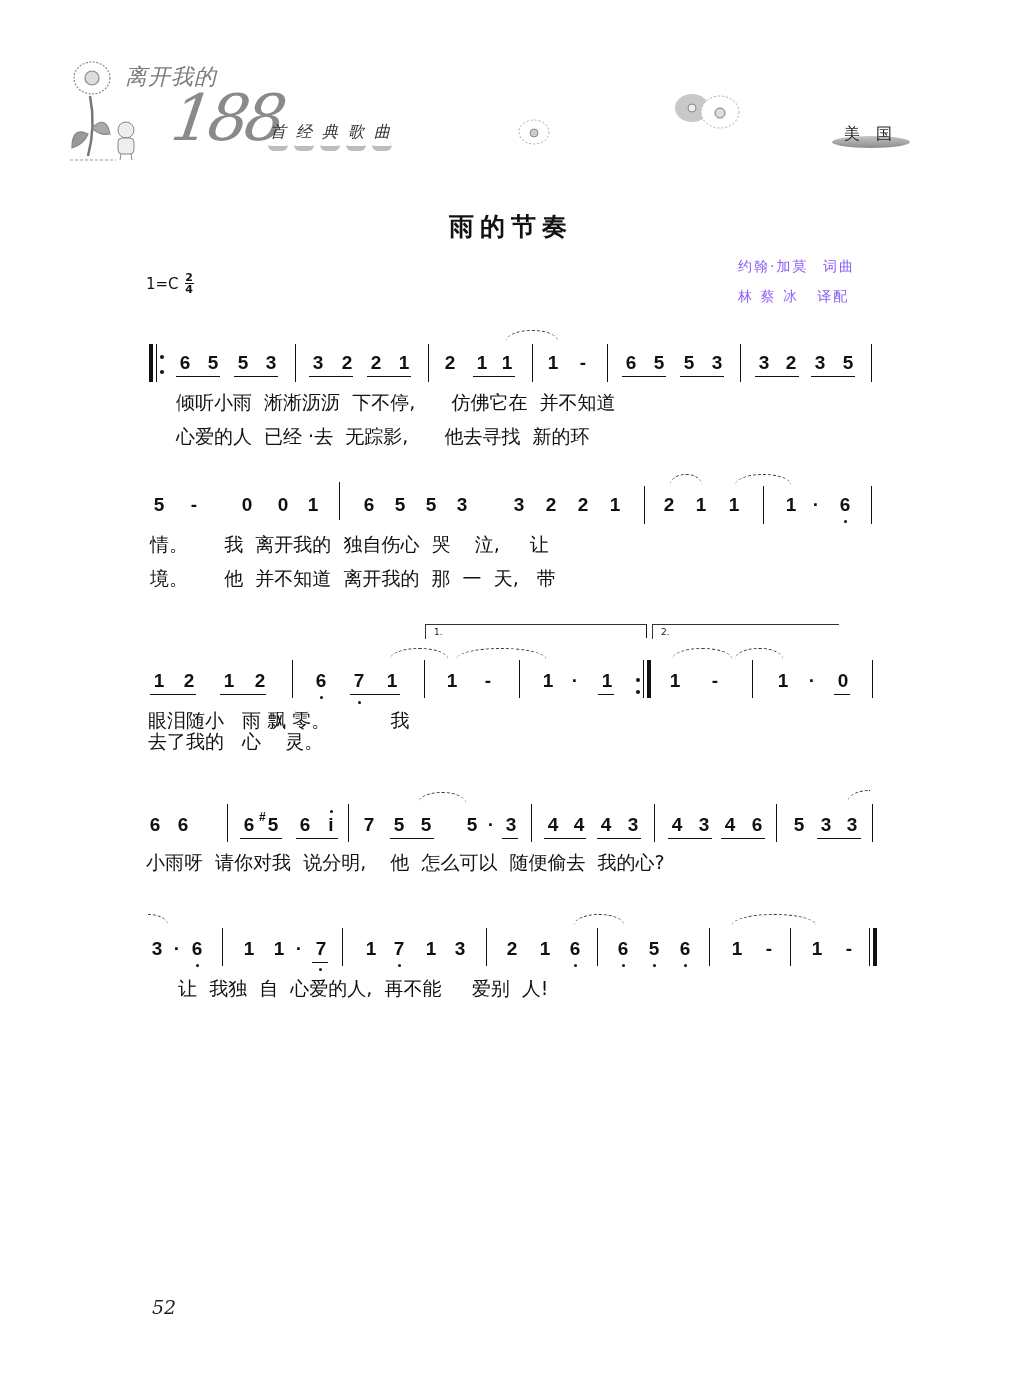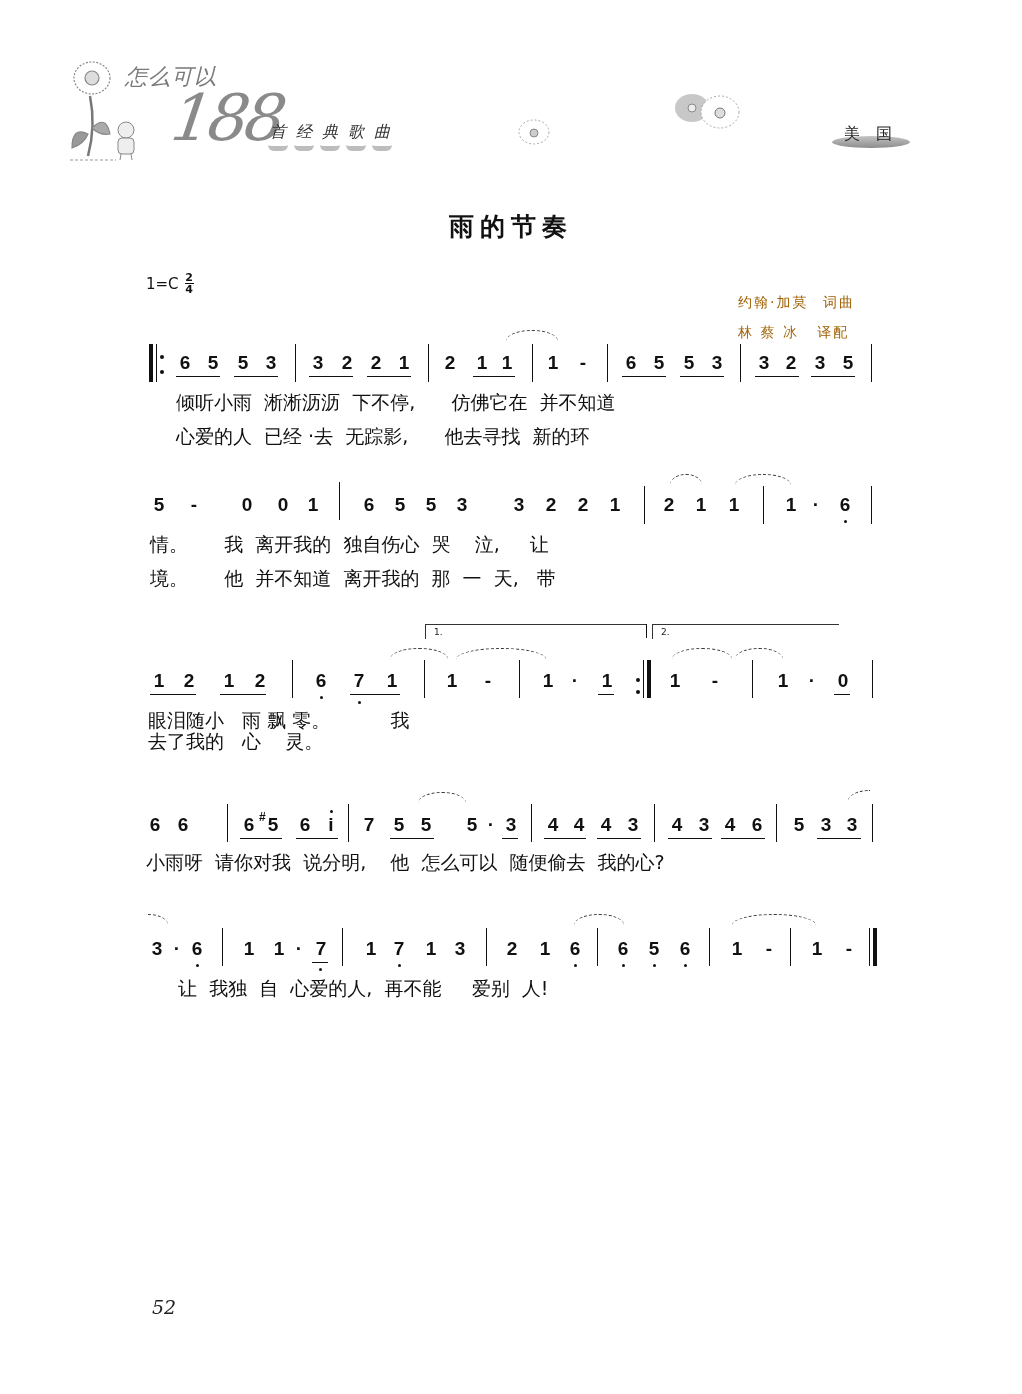--- a/index.html
+++ b/index.html
@@ -14,21 +14,21 @@
   .series-sub span{display:inline-block;font-family:"DejaVu Serif","Liberation Serif",serif;font-style:italic;font-size:16px;color:#333;padding:0 2px 3px 2px;border-bottom:5px solid #bdbdbd;border-radius:0 0 6px 6px;}
   .country{left:832px;top:124px;width:78px;height:22px;}
   .country .pill{position:absolute;left:0;top:12px;width:78px;height:12px;border-radius:50%;background:linear-gradient(#c4c4c4,#8c8c8c);}
   .country .txt{position:absolute;left:12px;top:0;font-size:16px;color:#222;letter-spacing:16px;}
 
   
   .song-title{left:0;width:1022px;top:210px;text-align:center;font-size:25px;font-weight:bold;letter-spacing:6px;color:#111;}
   .key{left:146px;top:272px;font-size:15px;color:#111;display:flex;align-items:center;gap:6px;}
   .frac{display:inline-flex;flex-direction:column;align-items:center;font-size:11px;font-weight:bold;line-height:11px;}
   .frac .bar{width:9px;border-top:1px solid #111;}
-  .credit{font-size:14px;color:#a16207;letter-spacing:2px;margin-top:36px;}
+  .credit{font-size:14px;color:#8b5cf6;letter-spacing:2px;}
 
   
   .row{position:absolute;left:0;width:1022px;}
   .notes{position:absolute;font-family:"Liberation Sans","DejaVu Sans",sans-serif;font-weight:bold;font-size:19px;color:#111;}
   .n{position:absolute;text-align:center;width:14px;}
   .ul{position:absolute;height:0;border-top:1.6px solid #111;}
   .bl{position:absolute;width:0;border-left:1.6px solid #111;height:38px;}
   .bl.thick{border-left:4px solid #111;}
   .dot{position:absolute;width:3px;height:3px;border-radius:50%;background:#111;}
   .lyr{position:absolute;font-size:19px;color:#111;white-space:pre;letter-spacing:0;}
@@ -51,21 +51,21 @@
     <path d="M22 78 Q6 70 6 92 Q18 88 22 78Z" fill="#999"></path>
     <path d="M4 104 L50 104" stroke="#999" stroke-dasharray="3 2"></path>
   </g>
   <g stroke="#888" fill="#eee" stroke-width="1">
     <circle cx="60" cy="74" r="8"></circle>
     <rect x="52" y="82" width="16" height="16" rx="4"></rect>
     <line x1="55" y1="98" x2="54" y2="104"></line>
       <line x1="65" y1="98" x2="66" y2="104"></line>
   </g>
 </svg>
-<div class="abs series-title">怎么可以</div>
+<div class="abs series-title">离开我的</div>
 <div class="abs series-num">188</div>
 <div class="abs series-sub">
   <span>首</span>
   <span>经</span>
   <span>典</span>
   <span>歌</span>
   <span>曲</span>
 </div>
 
 <svg class="flower-deco" style="left:514px;top:116px" width="40" height="32" viewBox="0 0 40 32">

